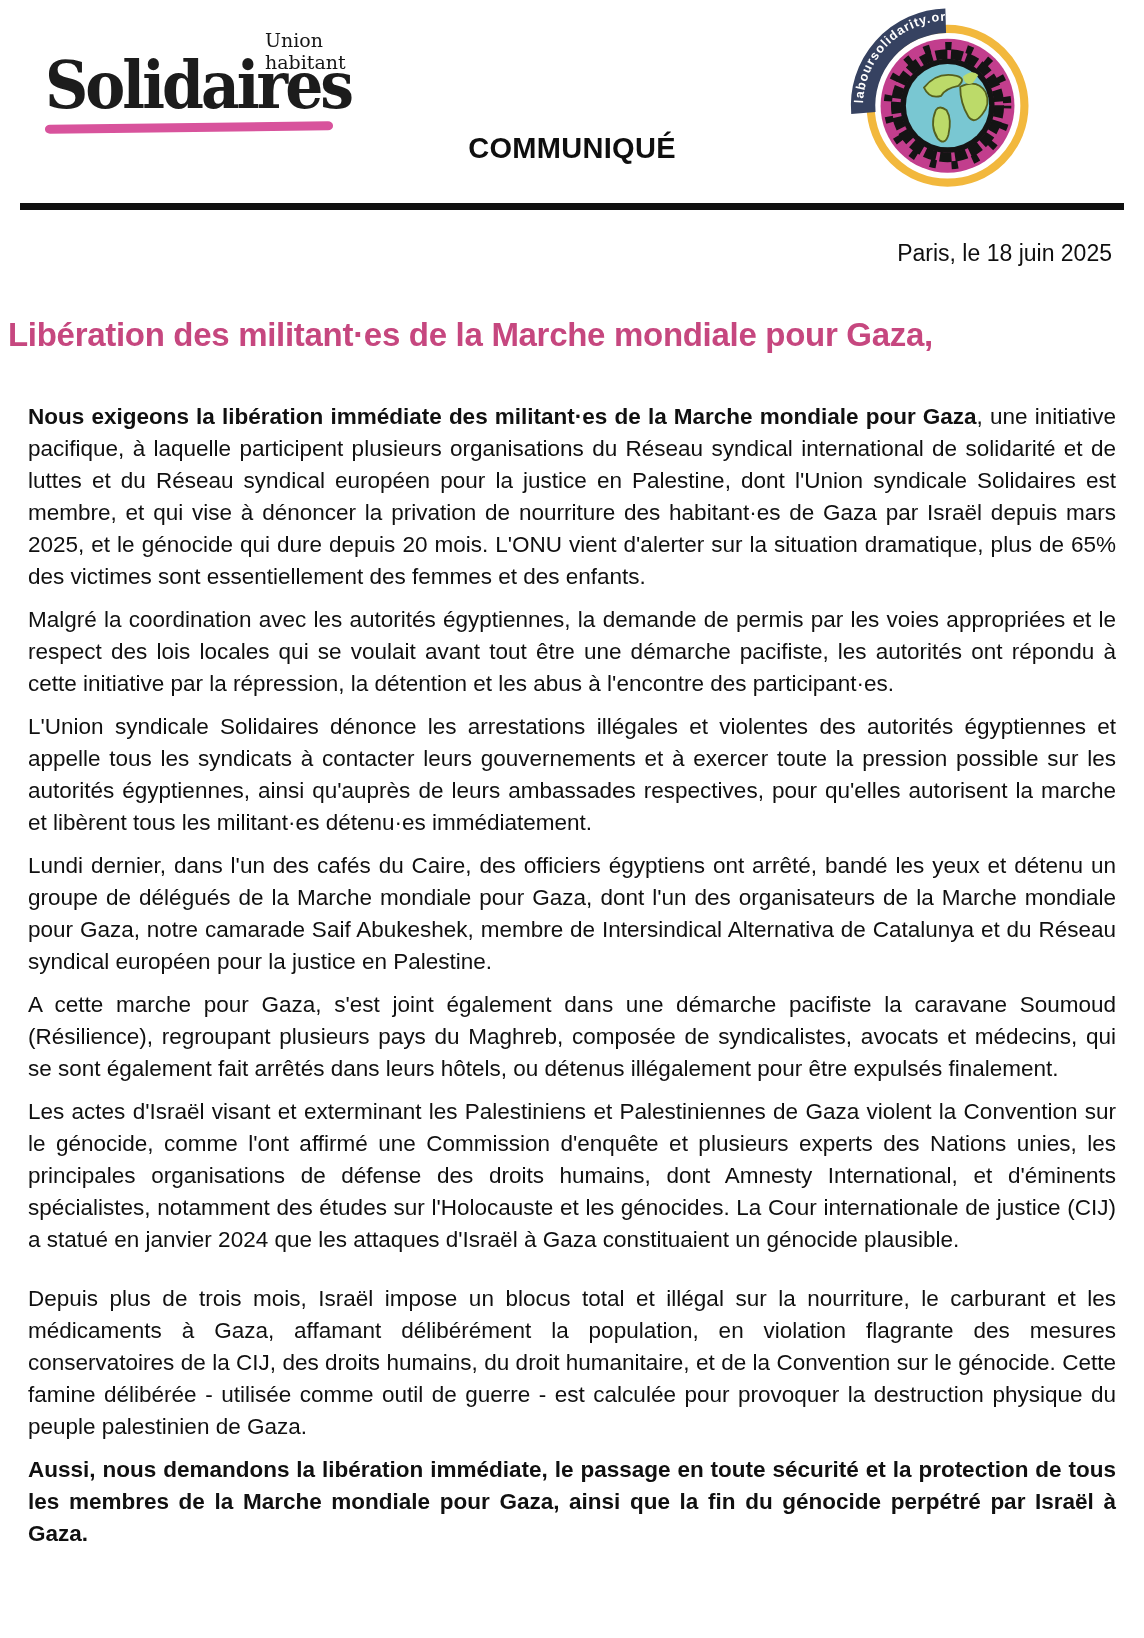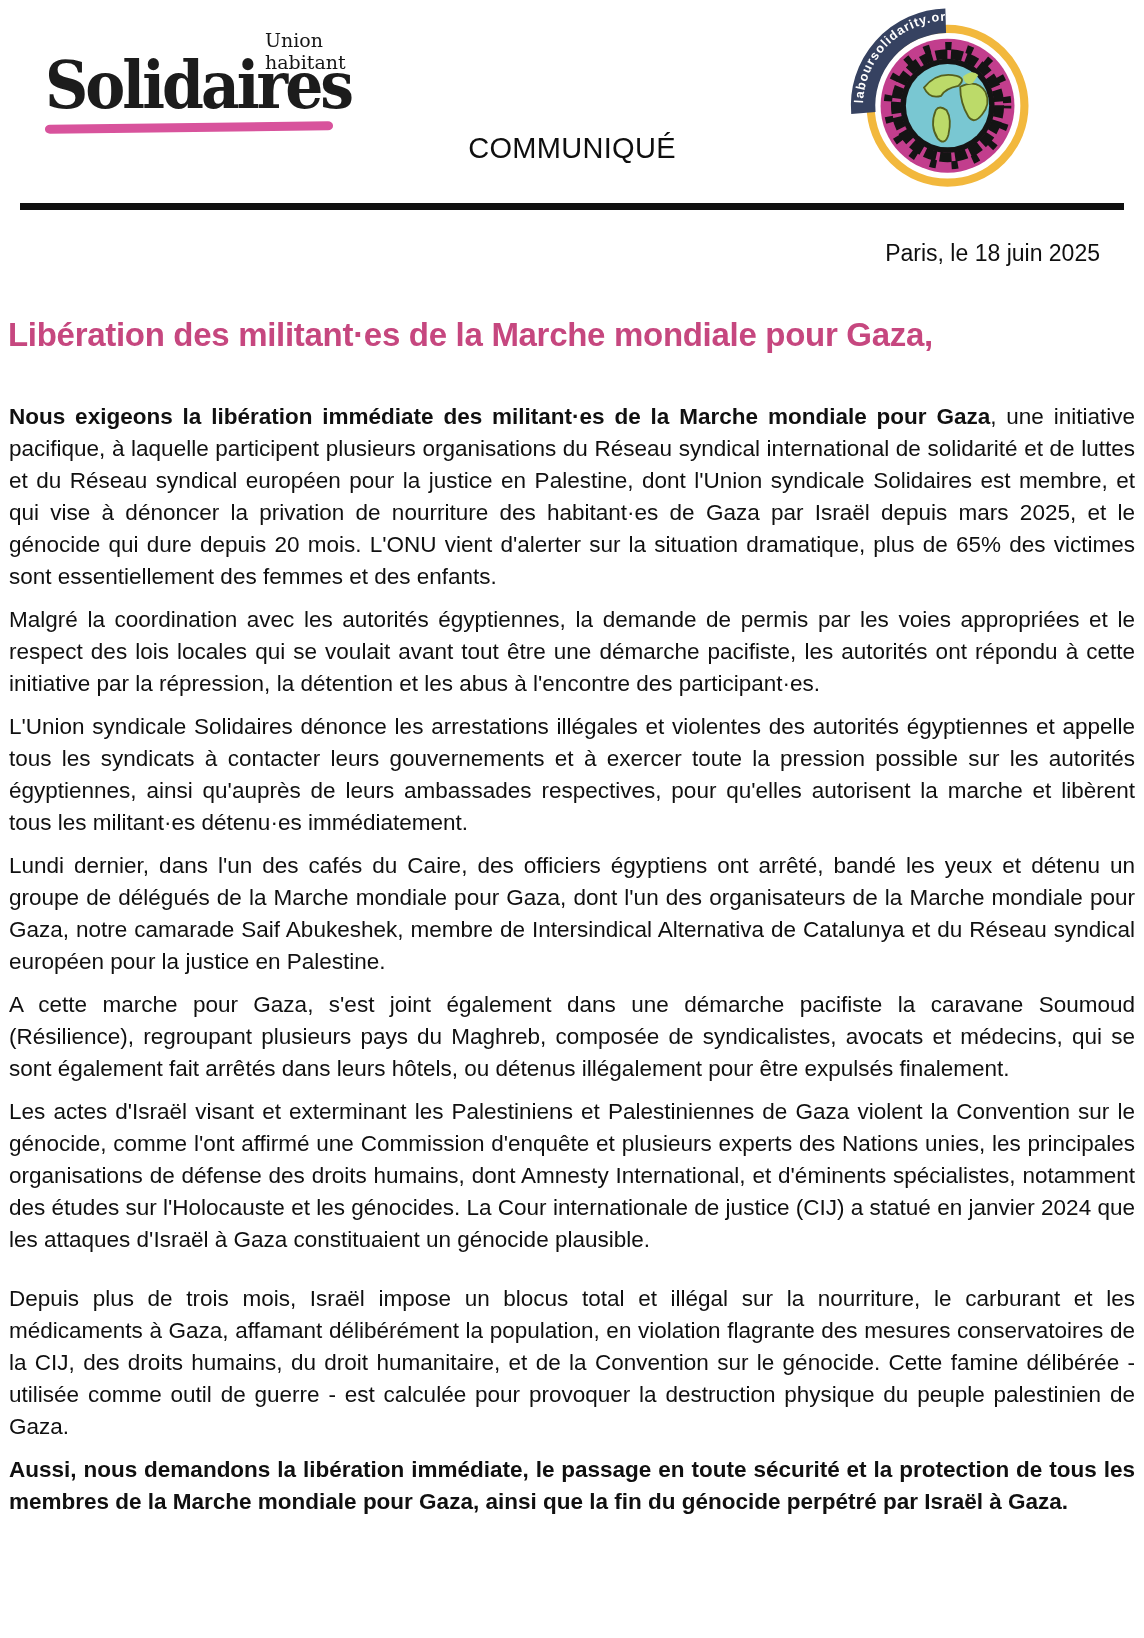--- a/index.html
+++ b/index.html
@@ -44,50 +44,50 @@
   }
   .logo-site {
     margin: 13px 0 0 24px;
     font-size: 28px; font-weight: 700;
     color: #ee3d96; letter-spacing: 0.3px;
   }
 
   .doc-type {
     position: absolute; left: 50%; top: 132px;
     transform: translateX(-50%);
-    font-size: 29px; font-weight: 400; letter-spacing: 0.3px;
+    font-size: 29px; font-weight: 700; letter-spacing: 0.3px;
     color: #0f0f0f;
   }
 
   .badge { position: absolute; right: 106px; top: 8px; width: 190px; height: 190px; }
   .band-text {
     font-family: "Liberation Sans", sans-serif;
     font-size: 14px; font-weight: 700; letter-spacing: 1.1px;
   }
 
   .rule { height: 7px; background: #101010; margin: 0 20px; }
 
   
   .dateline {
-    text-align: right; padding-right: 44px; margin-top: 30px;
+    text-align: right; padding-right: 32px; margin-top: 30px;
     font-size: 23px; color: #0f0f0f;
   }
   .title {
     margin: 42px 8px 40px;
     text-align: left;
     color: #c6477f;
     font-weight: 700;
     font-size: 33px;
     letter-spacing: -0.3px;
     line-height: 1.57;
   }
   .title .tline { display: block; white-space: nowrap; }
 
   
-  .body-text { padding: 0 9px; }
+  .body-text { padding: 0 28px; }
   .body-text p {
     margin: 0 0 11px 0;
     font-size: 22.5px;
     line-height: 32px;
     text-align: justify;
     color: #101010;
   }
   .body-text p.gap-top { margin-top: 27px; }
   .body-text p.bold, .body-text strong { font-weight: 700; }
 </style>

